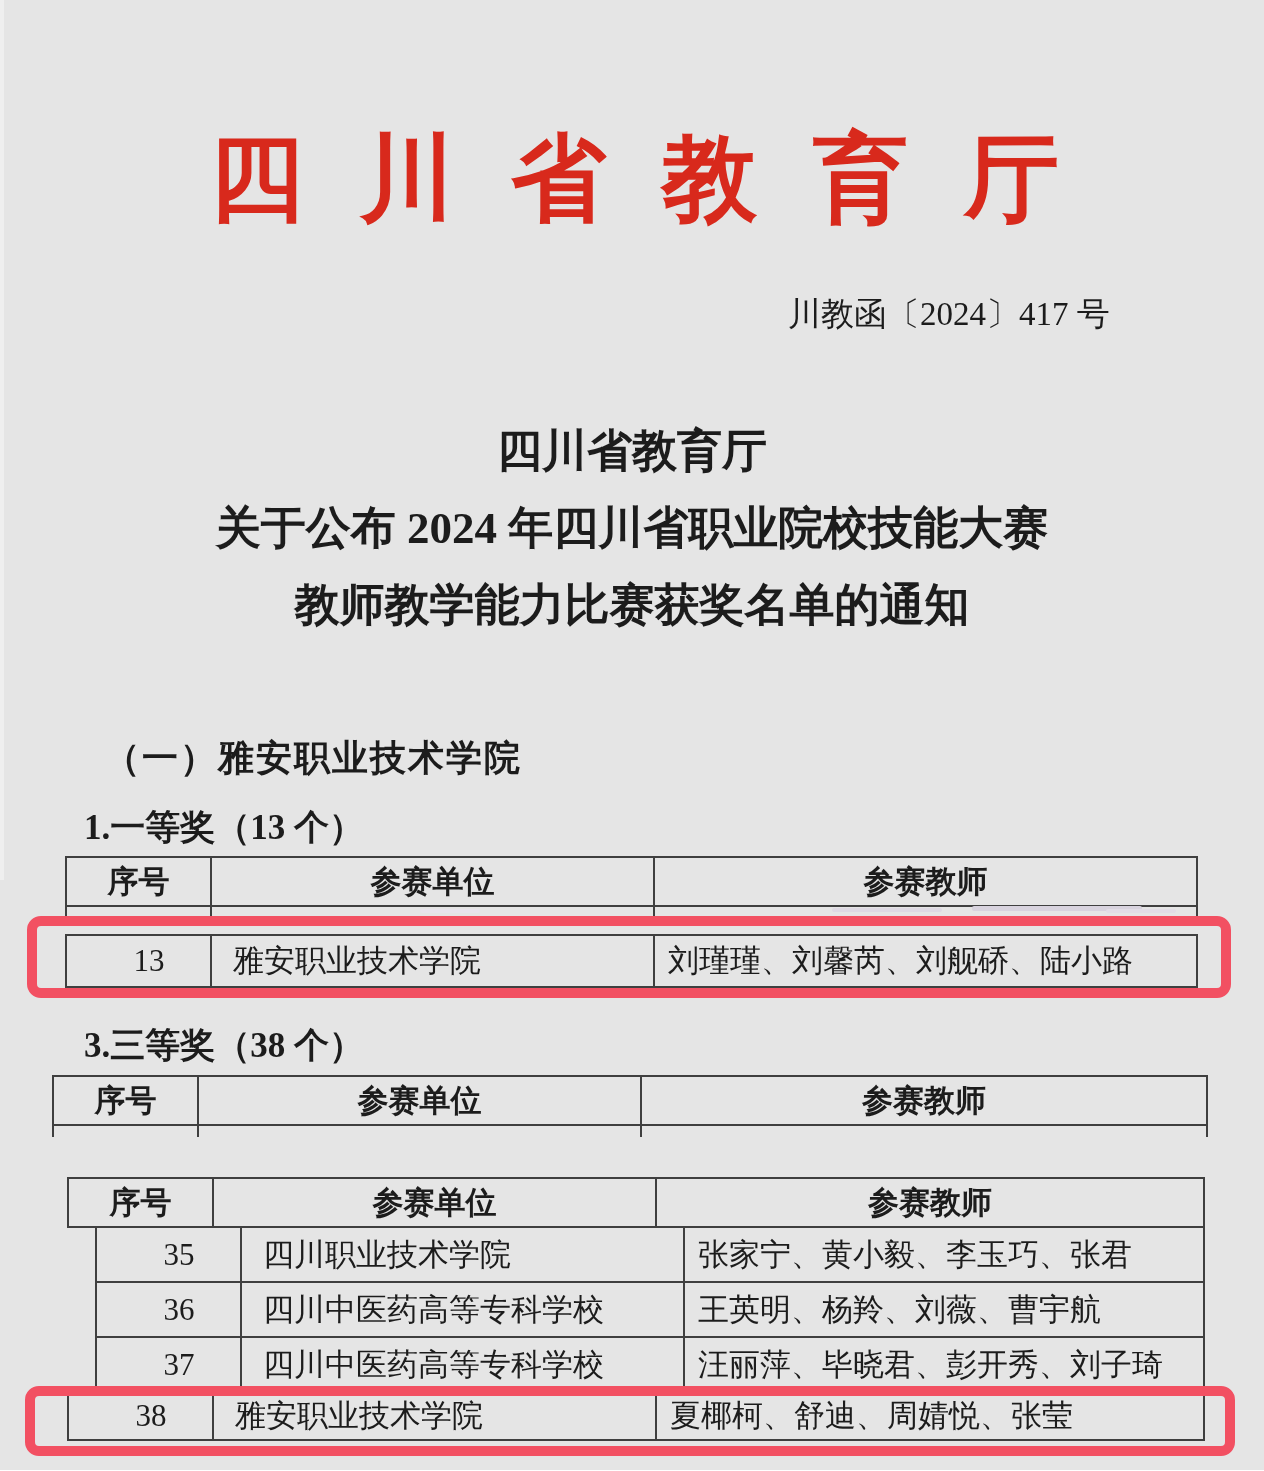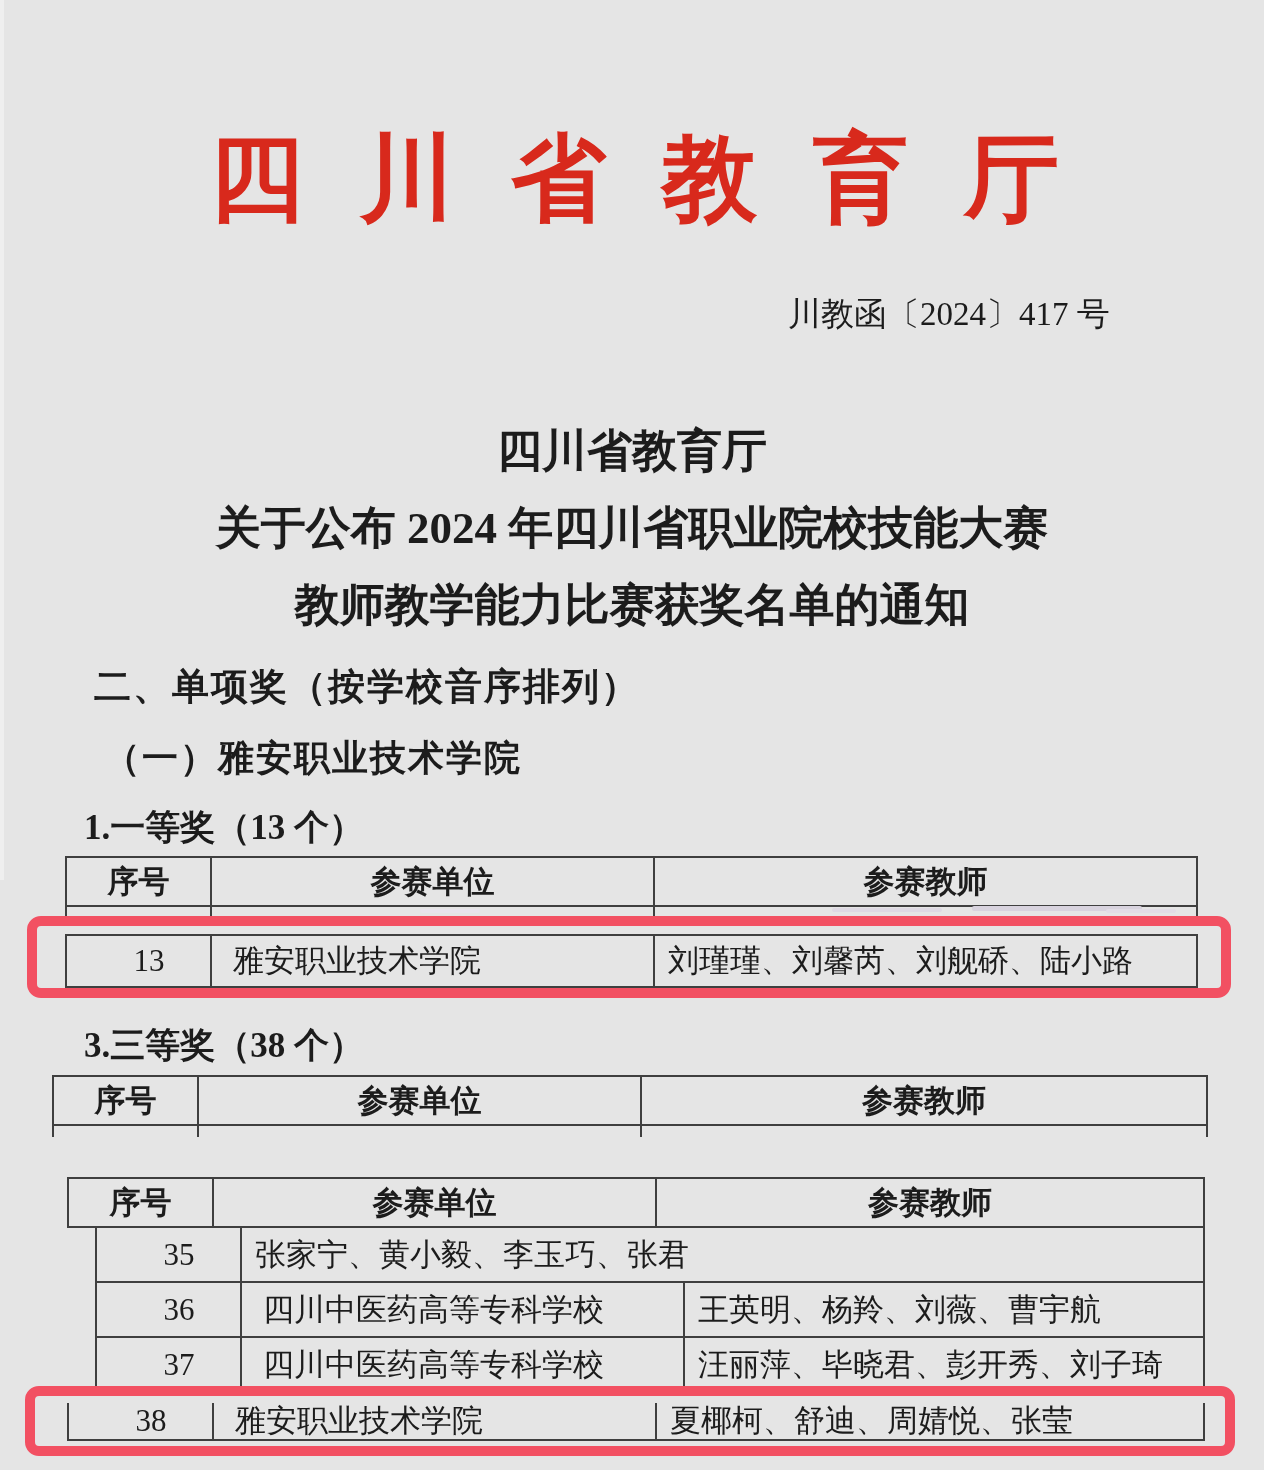--- a/index.html
+++ b/index.html
@@ -39,21 +39,21 @@
   .c1{width:147px;justify-content:center;padding-left:21px;}
   .c2{width:443px;padding-left:21px;}
   .c3{flex:1;padding-left:13px;}
   .th{justify-content:center;font-weight:600;padding-left:0;}
   
   .hdr-row{height:49px;}
   .sliver1{height:14px;}
   .sliver2{height:11px;}
   .row-tall{height:55px;margin-left:28px;}
   .row13{height:52px;}
-  .row38{height:48px;align-items:flex-end;}
+  .row38{height:48px;}
   
   .redbox{
     position:absolute;border:10px solid #f25062;border-radius:14px;
     box-sizing:border-box;background:transparent;
   }
   .redbox1{left:27px;top:916px;width:1204px;height:82px;}
   .redbox2{left:25px;top:1386px;width:1210px;height:70px;}
   
   .ghost{position:absolute;border-radius:2px;}
   .g1{left:832px;top:908px;width:110px;height:4px;background:#ded9e3;}
@@ -71,21 +71,20 @@
   <div class="agency" style="color:#d8291c;">四川省教育厅</div>
 
   <div class="docnum">川教函〔2024〕417 号</div>
 
   <div class="title">
     <div>四川省教育厅</div>
     <div>关于公布 2024 年四川省职业院校技能大赛</div>
     <div>教师教学能力比赛获奖名单的通知</div>
   </div>
 
-  <div class="heading1 h-sans">二、单项奖（按学校音序排列）</div>
   <div class="heading2 h-sans">（一）雅安职业技术学院</div>
   <div class="heading3">1.一等奖（13 个）</div>
 
   <div class="tbl" style="left:65px;top:856px;width:1133px;">
     <div class="tr hdr-row">
       <div class="td c1 th first">序号</div>
       <div class="td c2 th">参赛单位</div>
       <div class="td c3 th">参赛教师</div>
     </div>
     <div class="tr sliver1">
@@ -126,20 +125,21 @@
   </div>
 
   <div class="tbl" style="left:67px;top:1177px;width:1138px;">
     <div class="tr hdr-row">
       <div class="td c1 th first">序号</div>
       <div class="td c2 th">参赛单位</div>
       <div class="td c3 th">参赛教师</div>
     </div>
     <div class="tr row-tall">
       <div class="td c1 first">35</div>
+      <div class="td c2">四川职业技术学院</div>
       <div class="td c3">张家宁、黄小毅、李玉巧、张君</div>
     </div>
     <div class="tr row-tall">
       <div class="td c1 first">36</div>
       <div class="td c2">四川中医药高等专科学校</div>
       <div class="td c3">王英明、杨羚、刘薇、曹宇航</div>
     </div>
     <div class="tr row-tall">
       <div class="td c1 first">37</div>
       <div class="td c2">四川中医药高等专科学校</div>

